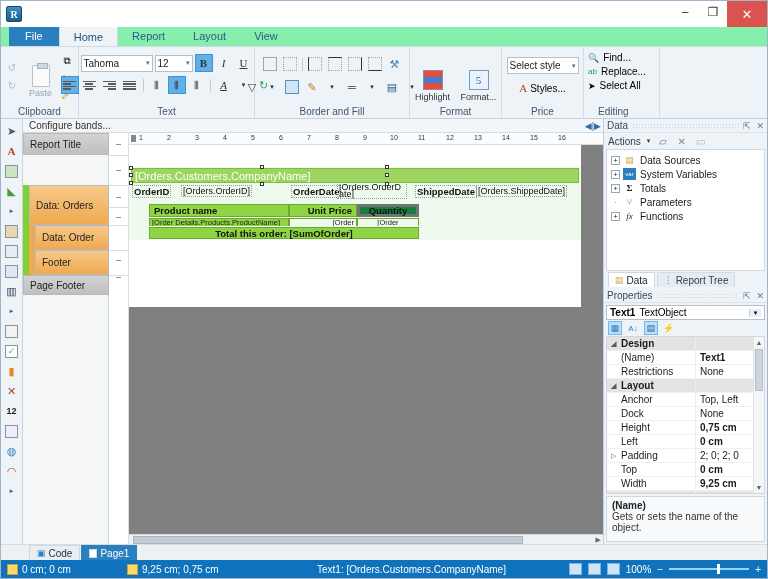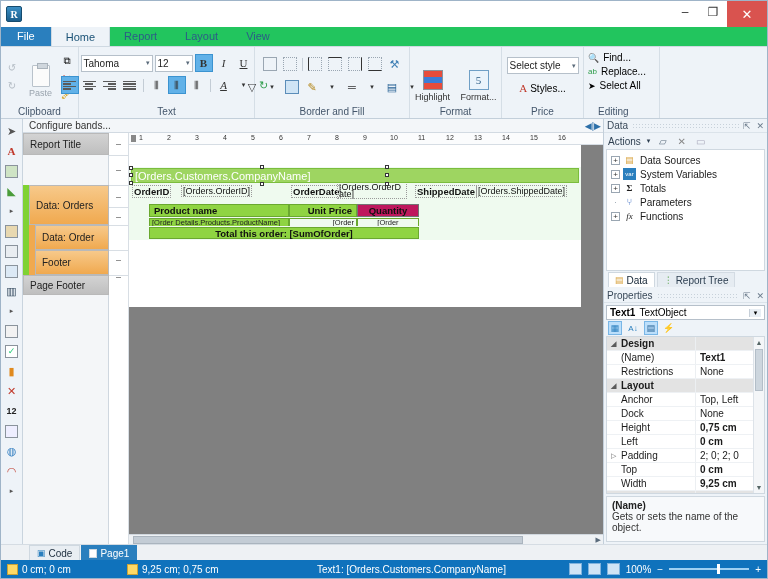--- a/index.html
+++ b/index.html
@@ -36,22 +36,22 @@
   }
   .winbtns { position: absolute; right: 0; top: 0; display: flex; height: 26px;}
   .winbtn {
     width: 28px; height: 22px; display: flex; align-items: center; justify-content: center;
     font-size: 12px; color: #333; background: transparent; border: none;
   }
   .winbtn.close { width: 40px; height: 26px; background: #d9534f; color: #fff; font-size: 13px;}
 
   
   .tabbar {
-    height: 20px; background: #22c55e;
-    display: flex; align-items: flex-end; padding-left: 0px;
+    height: 20px; background: #86efac;
+    display: flex; align-items: flex-end; padding-left: 8px;
     border-bottom: 1px solid #cfd9e2;
   }
   .tab {
     height: 20px; padding: 0 14px; line-height: 20px;
     font-size: 11px; color: #2c5d86; cursor: default;
   }
   .tab.file { background: #2a7fbe; color: #fff; font-weight: normal; padding: 0 16px;}
   .tab.active { background: #eef3f8; color: #1a5276; border: 1px solid #cfd9e2; border-bottom: none;}
 
   
@@ -551,21 +551,21 @@
                 <div class="handle" style="left:0px;top:6px;"></div>
                 <div class="handle" style="left:256px;top:6px;"></div>
                 <div class="handle" style="left:0px;top:14px;"></div>
                 <div class="handle" style="left:131px;top:15px;"></div>
                 <div class="handle" style="left:256px;top:15px;"></div>
               </div>
 
               <div class="obj" style="left:0;top:55px;width:452px;height:26px;background:#effaef;">
                 <div style="position:absolute;left:20px;top:4px;width:140px;height:13px;background:#8fd442;border:1px solid #6aa82f;display:flex;align-items:center;padding-left:4px;font-size:9.5px;font-weight:bold;color:#111;">Product name</div>
                 <div style="position:absolute;left:160px;top:4px;width:68px;height:13px;background:#8fd442;border:1px solid #6aa82f;display:flex;align-items:center;justify-content:flex-end;padding-right:4px;font-size:9.5px;font-weight:bold;color:#111;">Unit Price</div>
-                <div style="position:absolute;left:228px;top:4px;width:62px;height:13px;background:#be185d;border:1px solid #737373;display:flex;align-items:center;justify-content:center;font-size:9.5px;font-weight:bold;color:#111;">Quantity</div>
+                <div style="position:absolute;left:228px;top:4px;width:62px;height:13px;background:#15803d;border:3px solid #737373;display:flex;align-items:center;justify-content:center;font-size:9.5px;font-weight:bold;color:#111;">Quantity</div>
 
                 <div style="position:absolute;left:20px;top:18px;width:140px;height:13px;background:#8fd442;border:1px solid #6aa82f;font-size:7.5px;line-height:6.5px;color:#222;padding:1px 2px;overflow:hidden;">[Order Details.Products.ProductName]</div>
                 <div style="position:absolute;left:160px;top:18px;width:68px;height:13px;background:#effaef;border:1px solid #6aa82f;font-size:7.5px;line-height:6.5px;color:#222;padding:1px 2px;text-align:right;overflow:hidden;">[Order Details.UnitPrice]</div>
                 <div style="position:absolute;left:228px;top:18px;width:62px;height:13px;background:#effaef;border:1px solid #6aa82f;font-size:7.5px;line-height:6.5px;color:#222;padding:1px 2px;text-align:center;overflow:hidden;">[Order Details.Quantity]</div>
               </div>
 
               <div class="obj" style="left:0;top:81px;width:452px;height:14px;background:#effaef;">
                 <div style="position:absolute;left:20px;top:1px;width:270px;height:12px;background:#8fd442;border:1px solid #6aa82f;display:flex;align-items:center;justify-content:center;font-size:9.5px;font-weight:bold;color:#111;">Total this order: [SumOfOrder]</div>
               </div>
 

